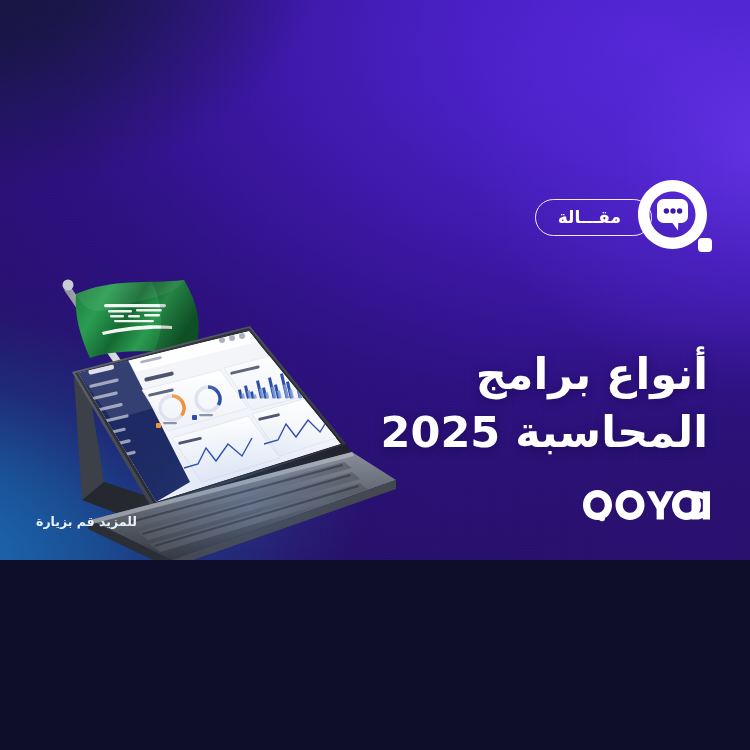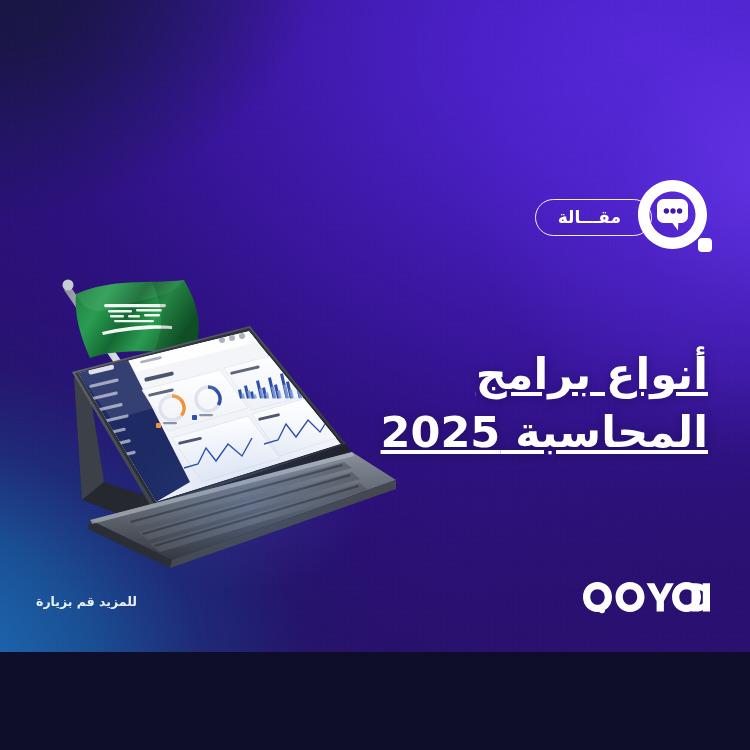--- a/index.html
+++ b/index.html
@@ -4,21 +4,21 @@
 <title>Qoyod Article Social Card</title>
 <style>
   html, body {
     margin: 0;
     padding: 0;
     background: #0e0e2a;
   }
   .canvas {
     position: relative;
     width: 750px;
-    height: 652px;
+    height: 560px;
     overflow: hidden;
     font-family: "DejaVu Sans", "Liberation Sans", sans-serif;
     background: #2d1380;
   }
 
   
   .bg-base {
     position: absolute;
     inset: 0;
     background:
@@ -98,27 +98,27 @@
     width: 420px;
     text-align: right;
     direction: rtl;
     color: #ffffff;
     font-size: 43px;
     font-weight: 700;
     line-height: 1.36;
     letter-spacing: 0px;
     text-shadow: 0 2px 10px rgba(10,6,40,0.35);
   }
-  .headline .ln { display: block; white-space: nowrap; text-decoration: underline; }
+  .headline .ln { display: block; white-space: nowrap; }
 
   
   .footer-left {
     position: absolute;
     left: 36px;
-    bottom: 40px;
+    bottom: 28px;
     text-align: right;
     direction: rtl;
     color: #e9f1fb;
   }
   .footer-left .more {
     font-size: 12.5px;
     font-weight: 700;
     line-height: 1.5;
     letter-spacing: 0.2px;
   }

